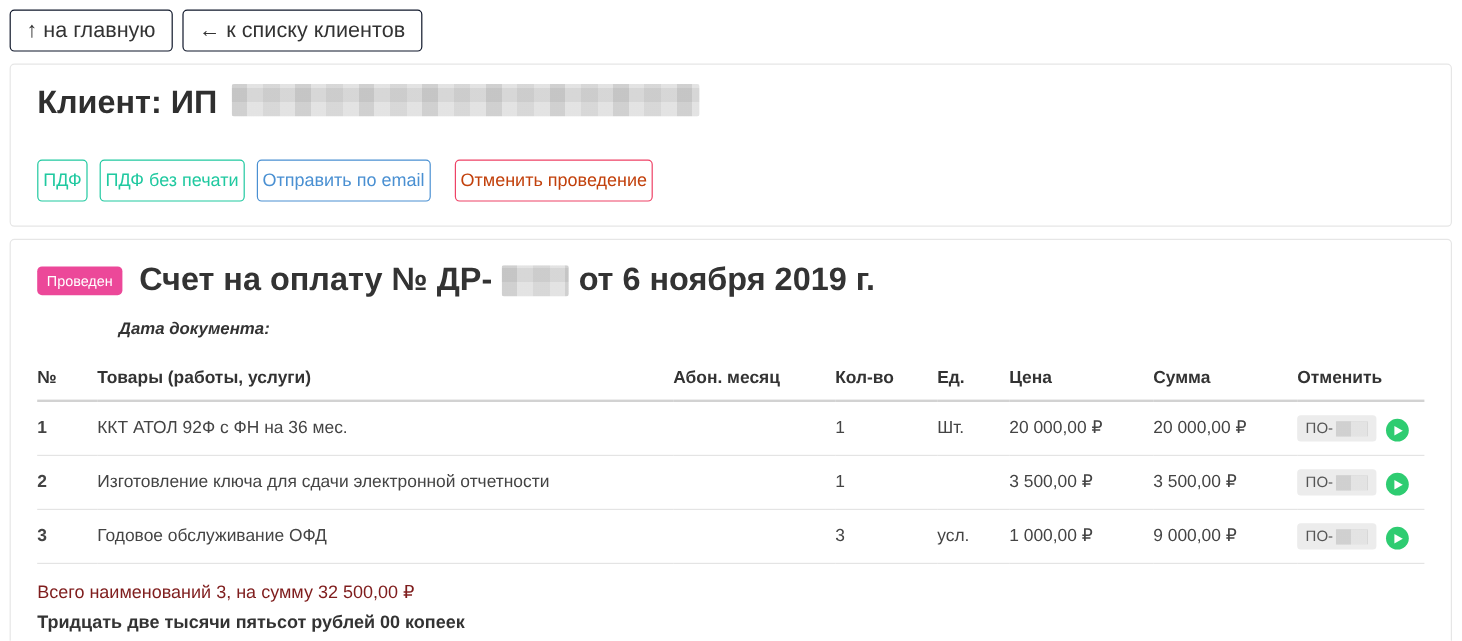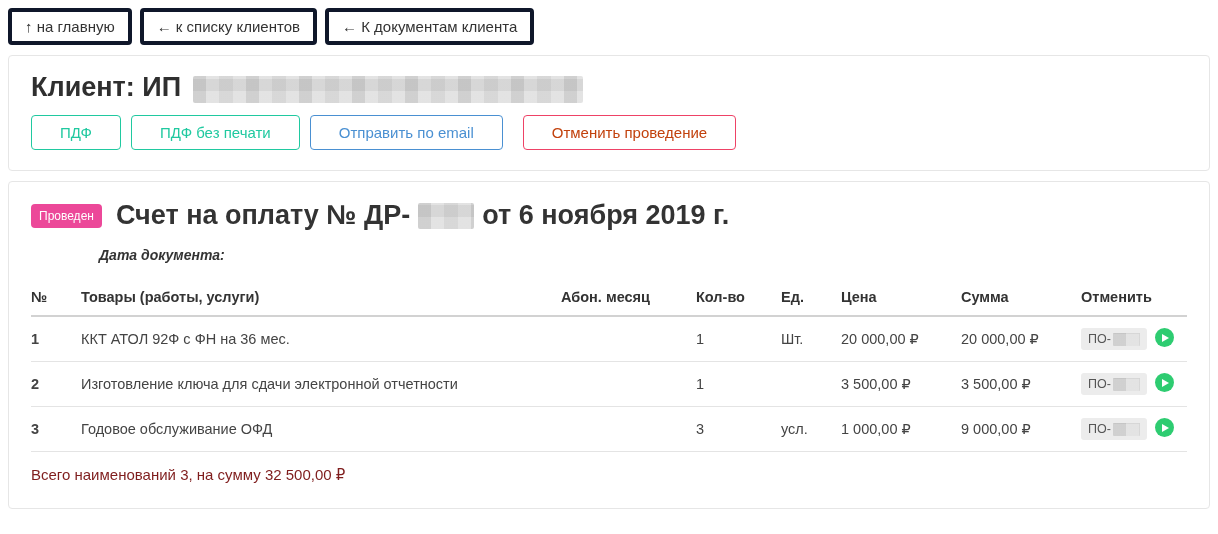--- a/index.html
+++ b/index.html
@@ -7,42 +7,42 @@
   body {
     width: 1218px; height: 534px; overflow: hidden;
     background: #ffffff;
     font-family: "Liberation Sans", "DejaVu Sans", sans-serif;
     color: #333;
   }
 
   
   .topbar { display: flex; gap: 8px; padding: 8px 0 8px 8px; }
   .nav-btn {
-    background: #fff; border: 4px solid #0f172a; border-radius: 4px;
-    padding: 6px 13px; font-size: 15px; color: #333; cursor: pointer;
+    background: #fff; border: 1px solid #0f172a; border-radius: 4px;
+    padding: 6px 13px; font-size: 18px; color: #333; cursor: pointer;
     font-family: inherit;
   }
 
   
   .panel {
     margin: 2px 8px 10px 8px;
     border: 1px solid #e6e6e6; border-radius: 4px;
     background: #fff;
   }
   .client-panel { padding: 12px 22px 20px 22px; }
   .invoice-panel { padding: 14px 22px 16px 22px; }
 
   
   .client-title {
     font-size: 27px; font-weight: bold; color: #2f2f2f;
-    margin: 4px 0 12px 0; display: flex; align-items: flex-end; gap: 12px;
+    margin: 4px 0 32px 0; display: flex; align-items: flex-start; gap: 12px;
   }
   .actions { display: flex; gap: 10px; }
   .action-btn {
-    background: #fff; border-radius: 4px; padding: 8px 28px;
+    background: #fff; border-radius: 4px; padding: 8px 4px;
     font-size: 15px; cursor: pointer; font-family: inherit;
   }
   .btn-teal  { border: 1px solid #20c9a0; color: #20c9a0; }
   .btn-blue  { border: 1px solid #4a90d2; color: #4a90d2; }
   .btn-red   { border: 1px solid #ee4266; color: #c2410c; margin-left: 10px; }
 
   
   .px-blur {
     display: inline-block; border-radius: 2px;
     background-image:
@@ -82,21 +82,21 @@
   table.items { width: 100%; border-collapse: collapse; table-layout: fixed; font-size: 14.5px; }
   table.items th {
     text-align: left; font-weight: bold; color: #333;
     padding: 10px 6px 10px 0; border-bottom: 2px solid #d2d2d2;
   }
   table.items td {
     padding: 11px 6px 11px 0; border-bottom: 1px solid #e4e4e4;
     color: #444; vertical-align: middle;
   }
   td.num, th.num { font-weight: bold; }
-  .contract-cell { display: flex; align-items: flex-start; gap: 8px; }
+  .contract-cell { display: flex; align-items: flex-end; gap: 8px; }
   .contract-badge {
     background: #ececec; border-radius: 3px; padding: 4px 7px;
     font-size: 12.5px; color: #555; display: inline-flex; align-items: center; gap: 2px;
   }
   .play-btn {
     width: 19px; height: 19px; border-radius: 50%; background: #2ecc71;
     display: inline-flex; align-items: center; justify-content: center;
     cursor: pointer; flex: none; border: none; padding: 0;
   }
   .play-btn::after {
@@ -109,21 +109,20 @@
   .totals { margin-top: 14px; }
   .totals-summary { font-size: 15px; color: #7f1d1d; margin: 0 0 8px 0; }
   .totals-words   { font-size: 15px; color: #333; font-weight: bold; margin: 0; }
 </style>
 </head>
 <body>
 
 <div class="topbar">
   <button class="nav-btn">↑ на главную</button>
   <button class="nav-btn">← к списку клиентов</button>
-  <button class="nav-btn">← К документам клиента</button>
 </div>
 
 <div class="panel client-panel">
   <div class="client-title">
     <span>Клиент: ИП</span>
     <span class="px-blur blur-client"></span>
   </div>
   <div class="actions">
     <button class="action-btn btn-teal">ПДФ</button>
     <button class="action-btn btn-teal">ПДФ без печати</button>
@@ -223,15 +222,16 @@
             </span>
             <button class="play-btn"></button>
           </span>
         </td>
       </tr>
     </tbody>
   </table>
 
   <div class="totals">
     <p class="totals-summary">Всего наименований 3, на сумму 32 500,00 ₽</p>
+    <p class="totals-words">Тридцать две тысячи пятьсот рублей 00 копеек</p>
   </div>
 
 </div>
 
 </body></html>

